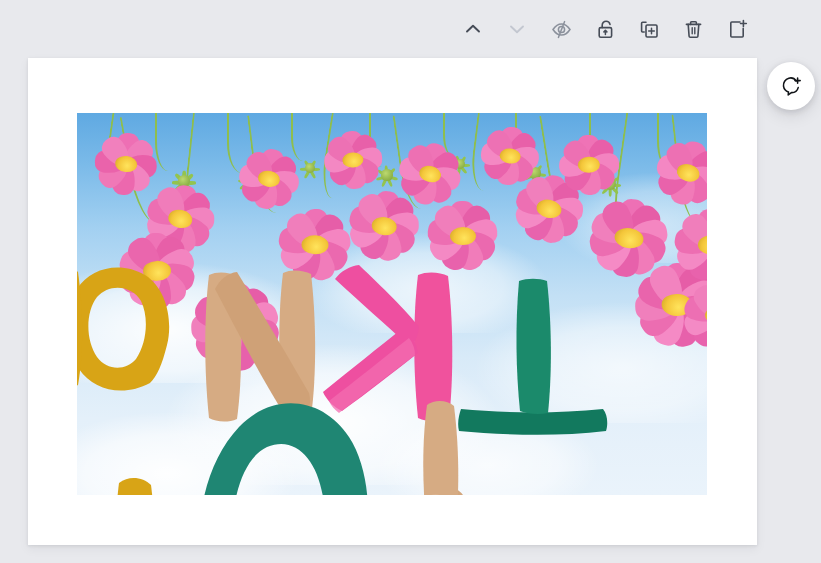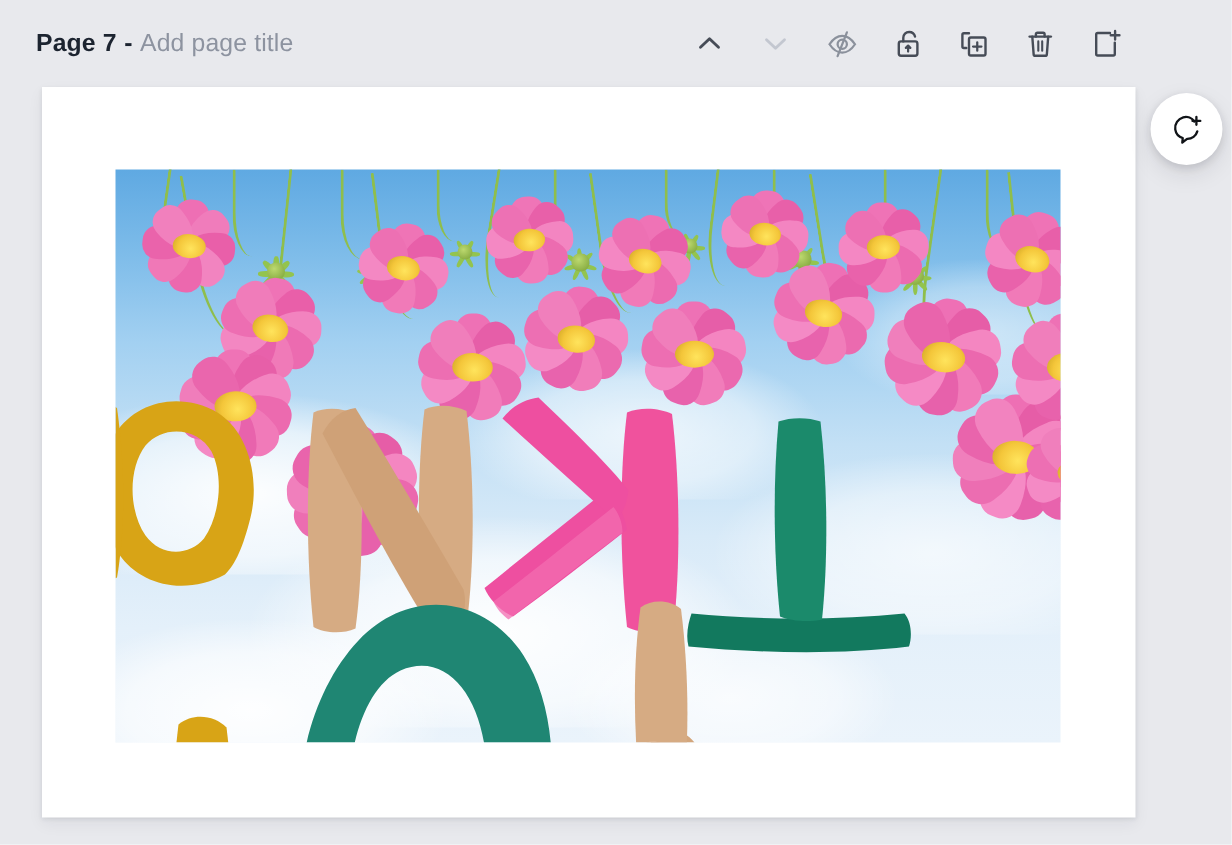--- a/index.html
+++ b/index.html
@@ -203,25 +203,20 @@
   }
   .comment-fab svg { display: block; }
 </style>
 </head>
 <body>
 
 <div class="app">
 
   <div class="topbar">
 
-    <div class="page-title-wrap">
-      <span class="page-number">Page 7</span>
-      <span class="page-dash">-</span>
-      <span class="page-placeholder">Add page title</span>
-    </div>
 
     <div class="toolbar">
 
       <button class="tool-btn" title="Move page up">
         <span>
           <svg width="22" height="22" viewBox="0 0 22 22" fill="none">
             <path class="ic-dark" d="M5 13.5 L11 7.8 L17 13.5" stroke-width="1.9" stroke-linecap="round" stroke-linejoin="round"></path>
           </svg>
         </span>
       </button>

